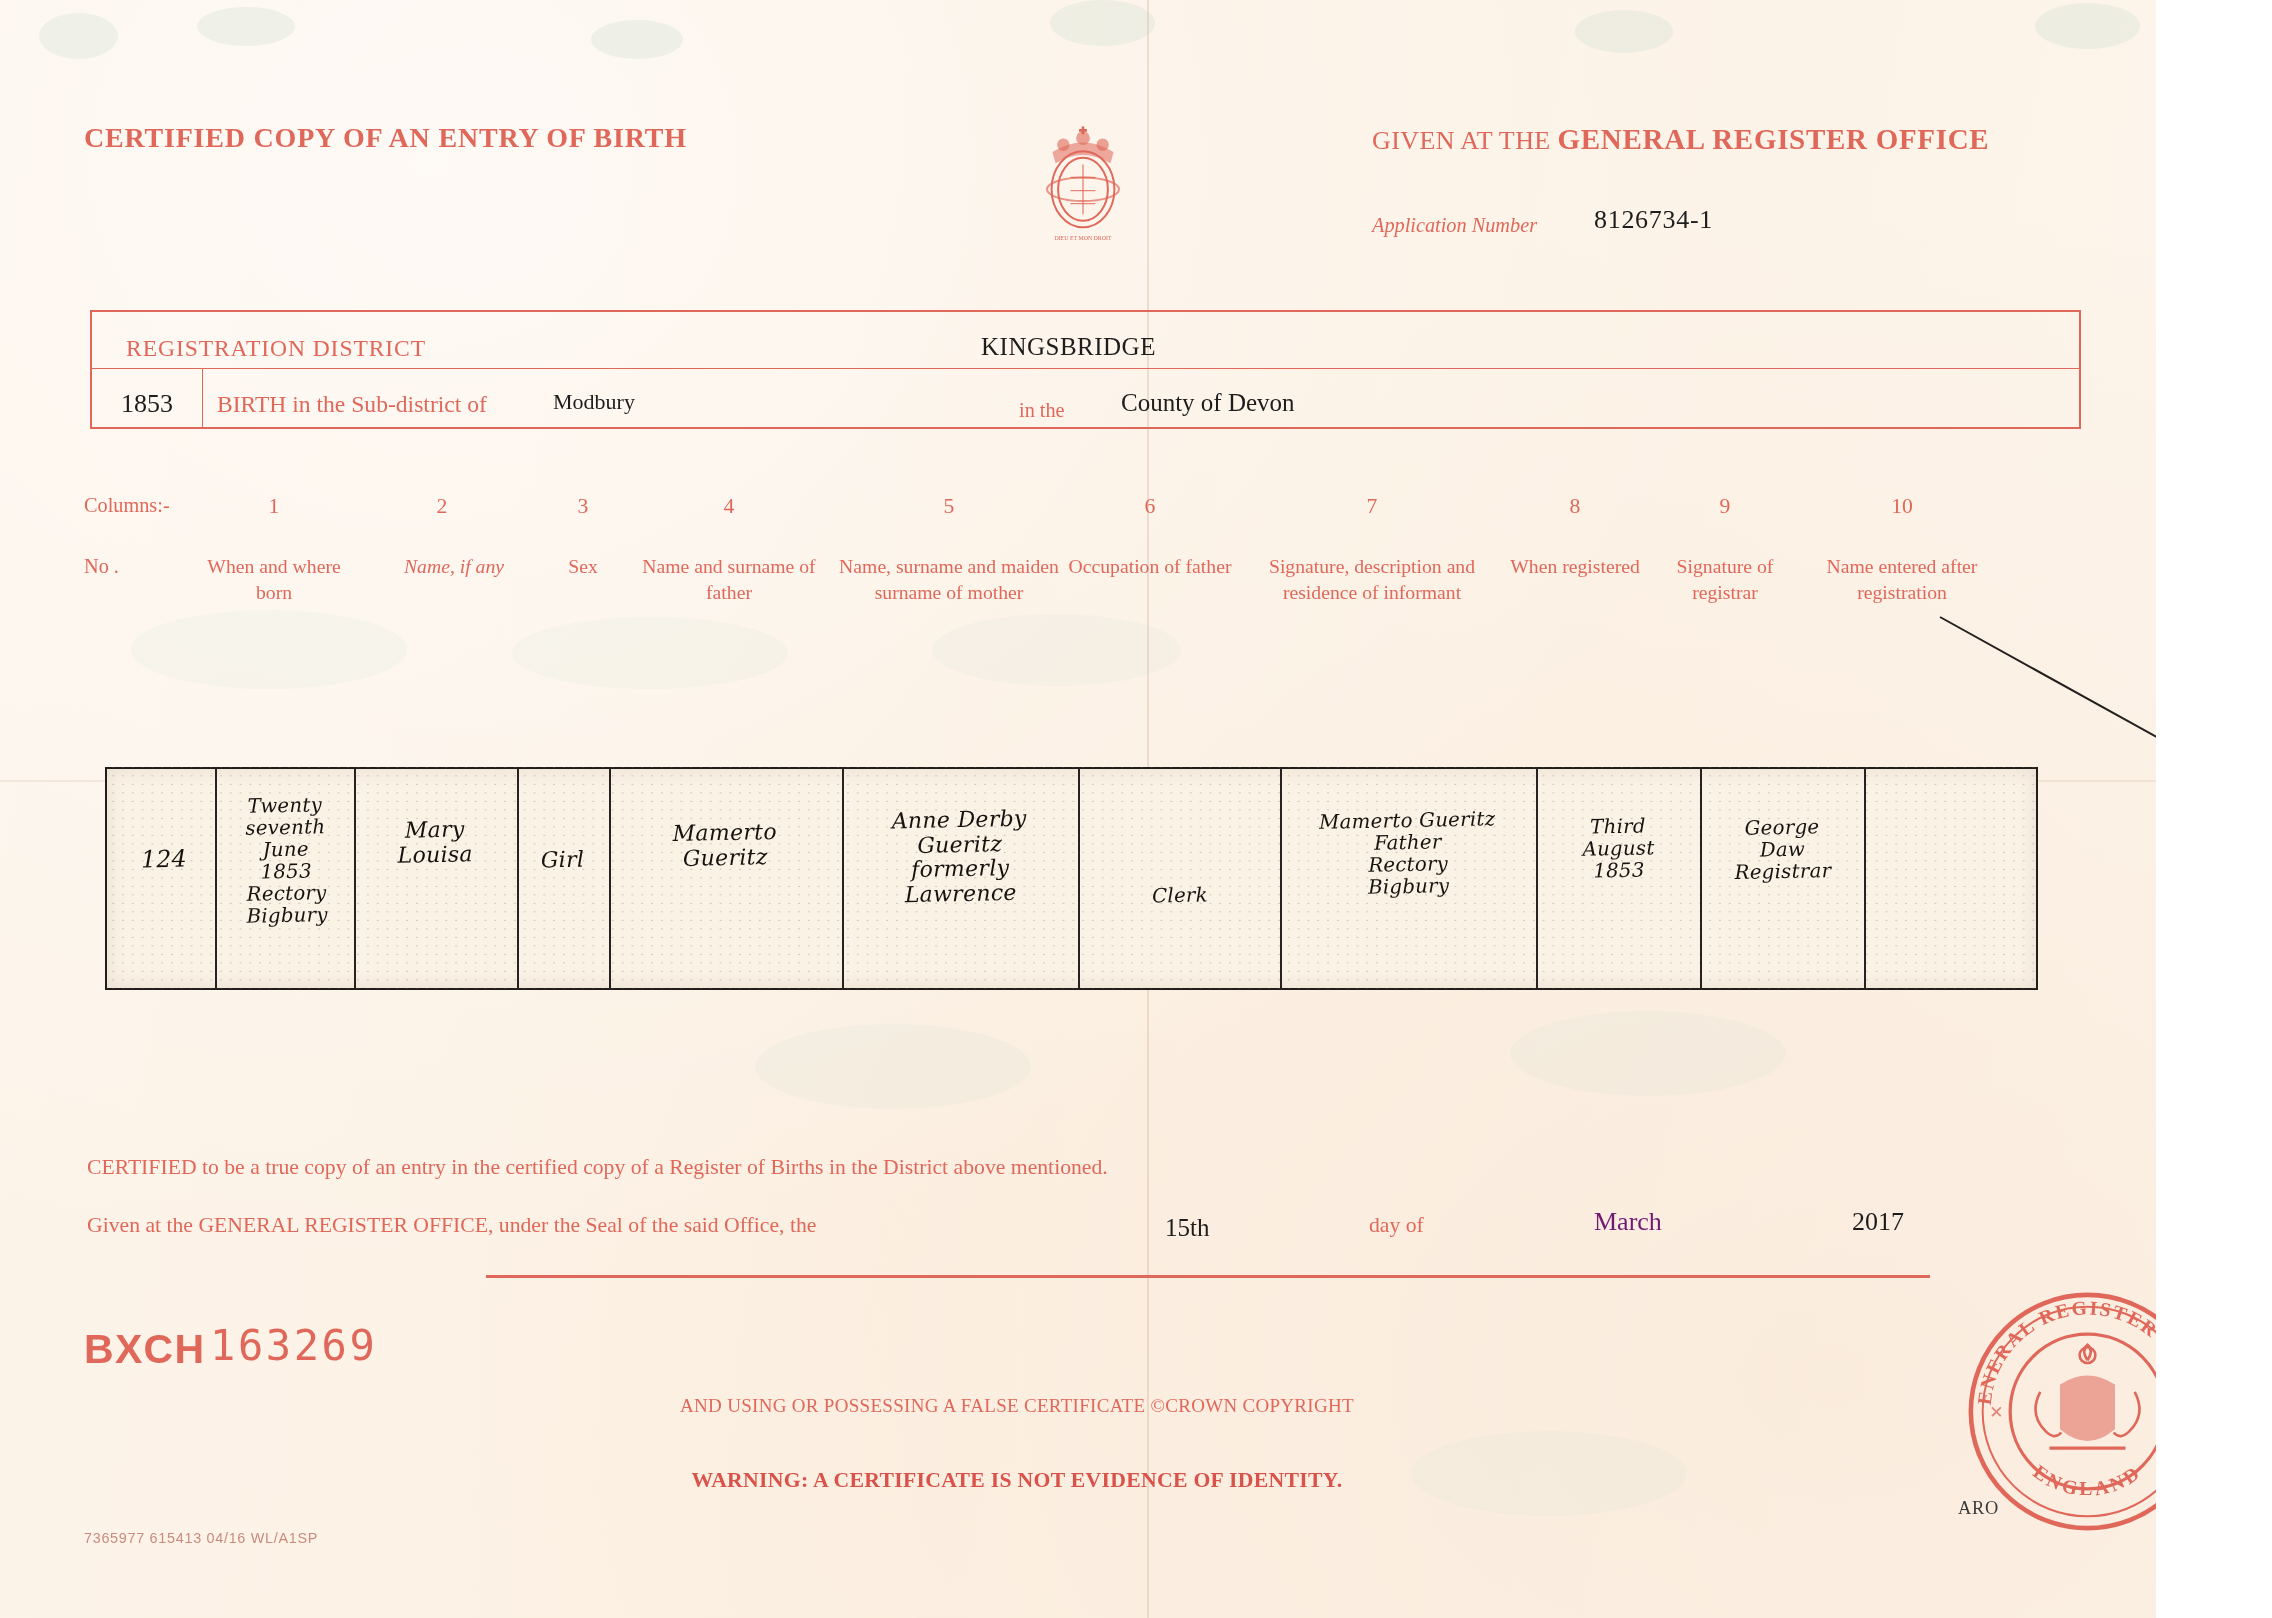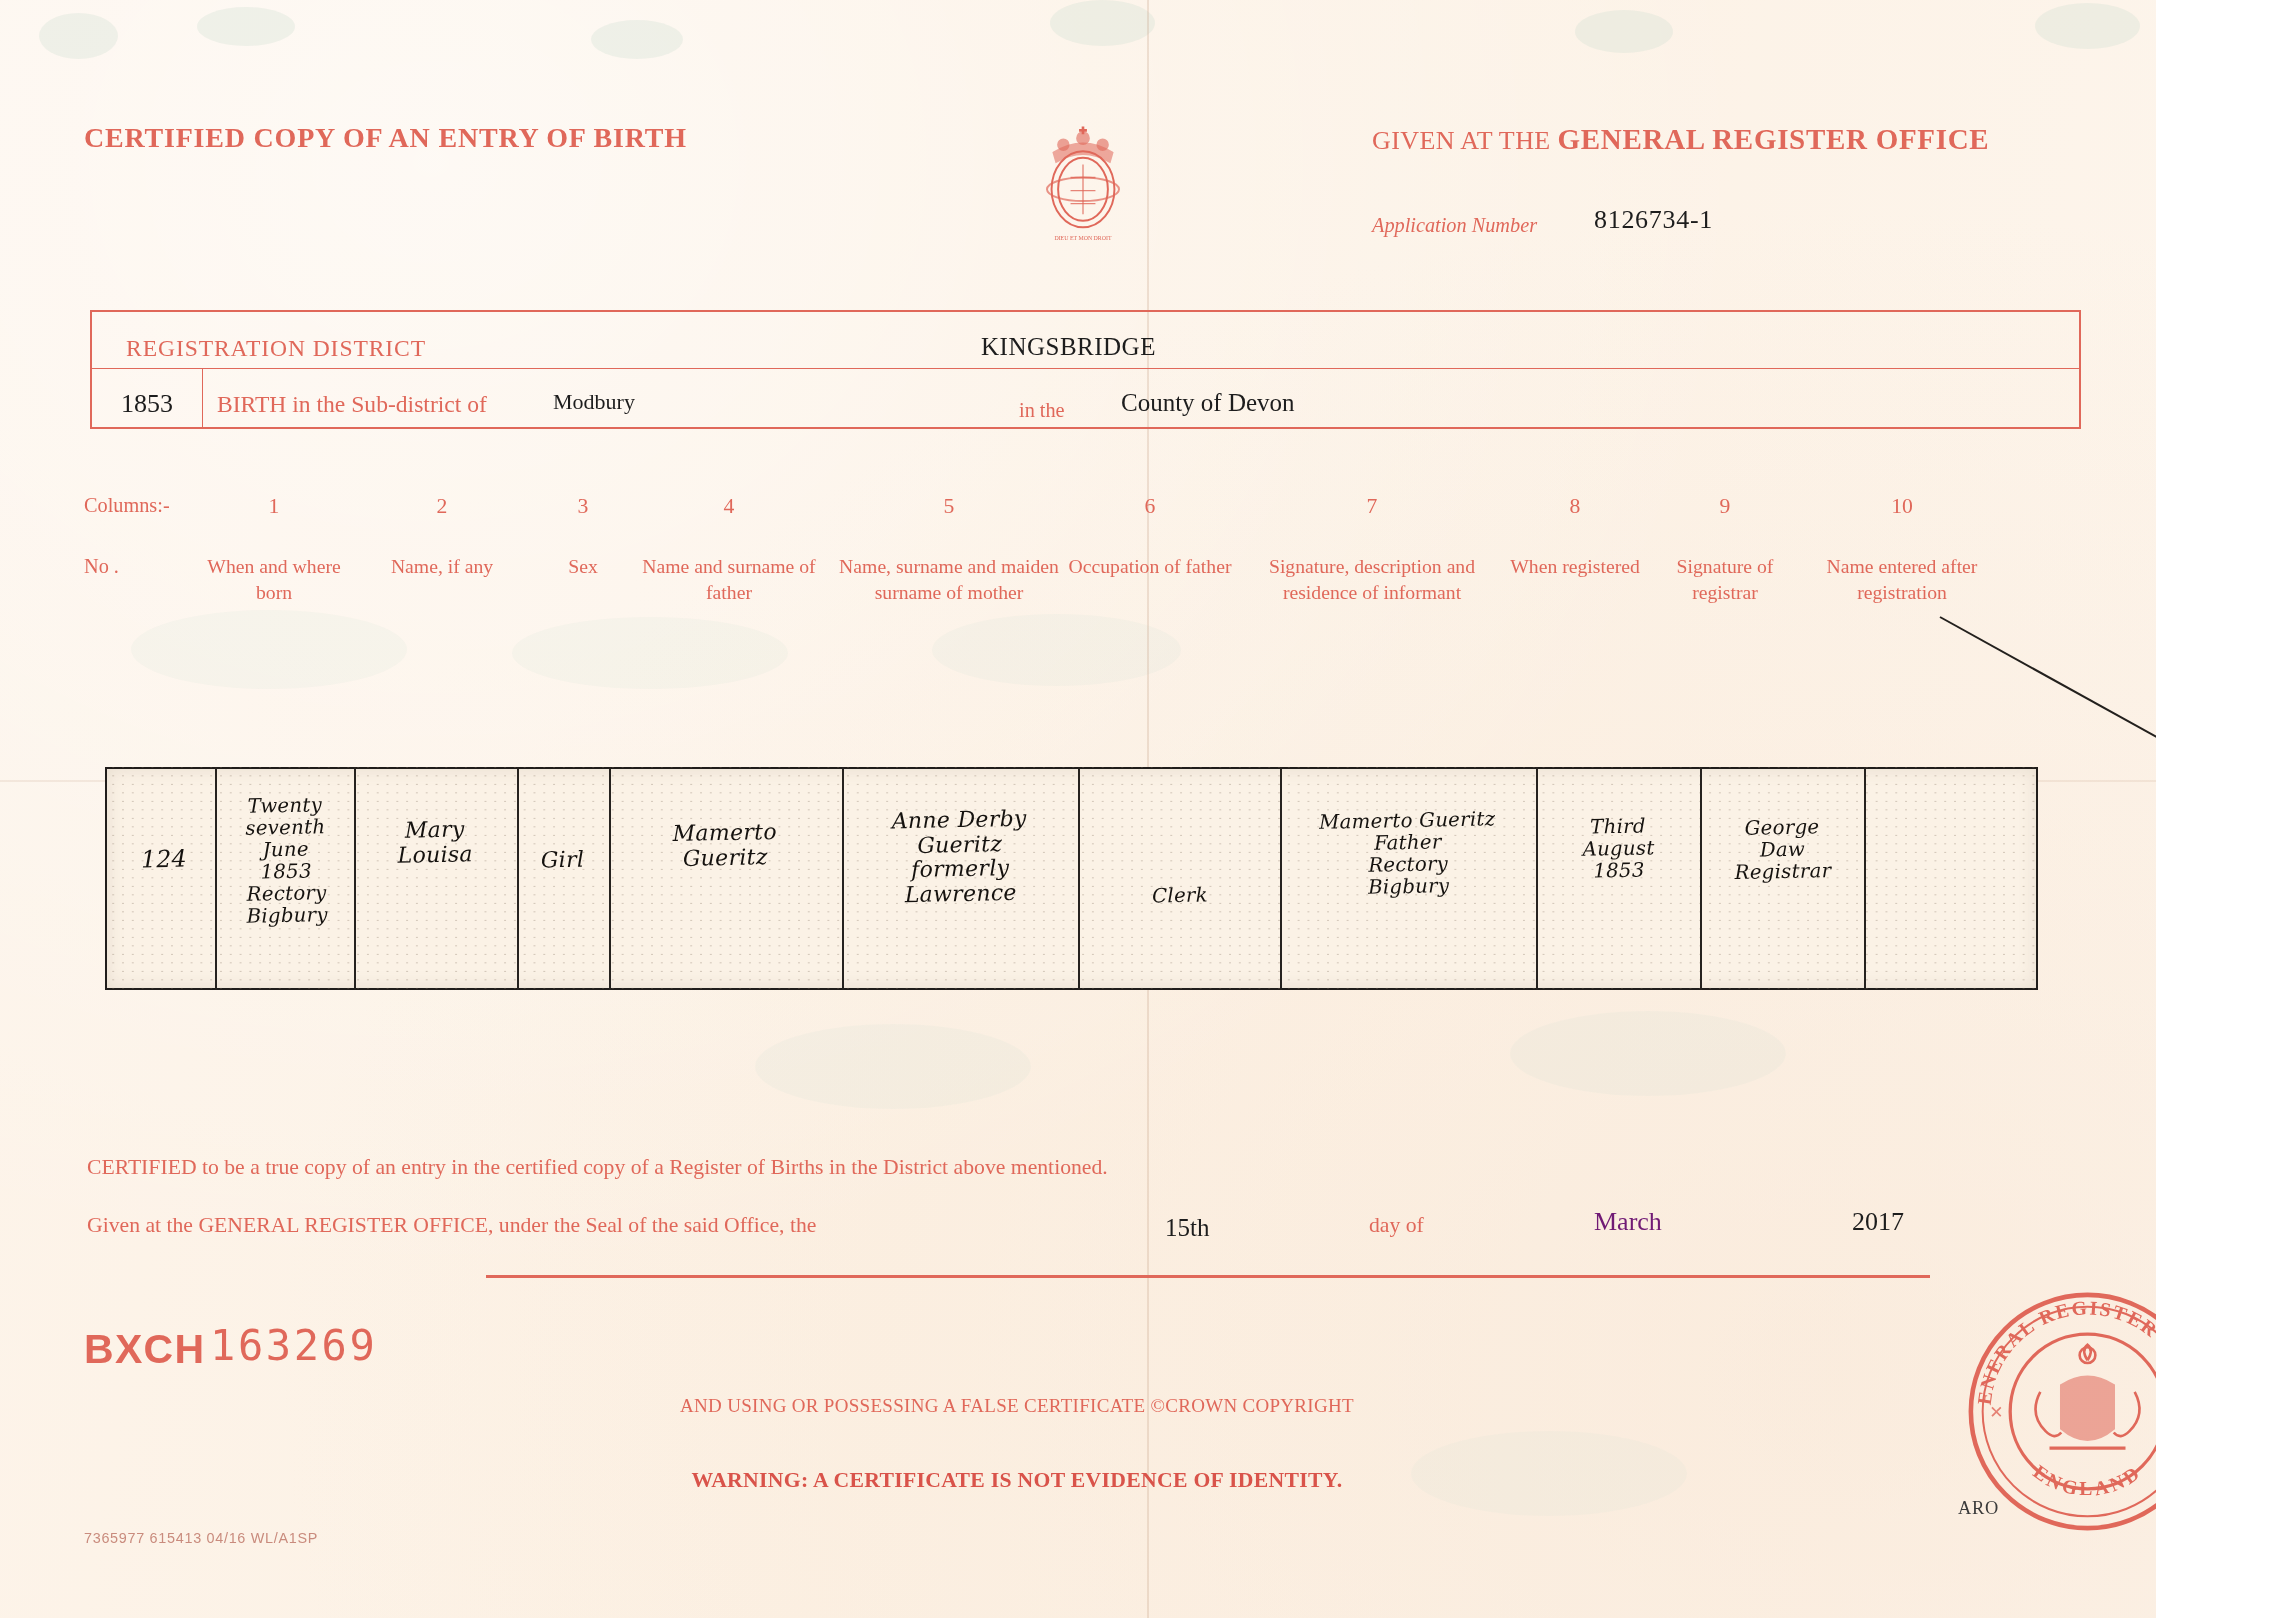--- a/index.html
+++ b/index.html
@@ -465,21 +465,21 @@
   <div class="col-num" style="left:729px;">4</div>
   <div class="col-num" style="left:949px;">5</div>
   <div class="col-num" style="left:1150px;">6</div>
   <div class="col-num" style="left:1372px;">7</div>
   <div class="col-num" style="left:1575px;">8</div>
   <div class="col-num" style="left:1725px;">9</div>
   <div class="col-num" style="left:1902px;">10</div>
 
   <div class="col-head" style="left:274px;  width:171px;">When and
 where born</div>
-  <div class="col-head" style="left:442px;  width:197px;">Name, if any</div>
+  <div class="col-head" style="left:454px;  width:197px;font-style:italic;">Name, if any</div>
   <div class="col-head" style="left:583px;  width:92px;">Sex</div>
   <div class="col-head" style="left:729px; width:217px;">Name and surname
 of father</div>
   <div class="col-head" style="left:949px; width:236px;">Name, surname and
 maiden surname
 of mother</div>
   <div class="col-head" style="left:1150px; width:164px;">Occupation
 of father</div>
   <div class="col-head" style="left:1372px; width:276px;">Signature, description and
 residence of informant</div>

